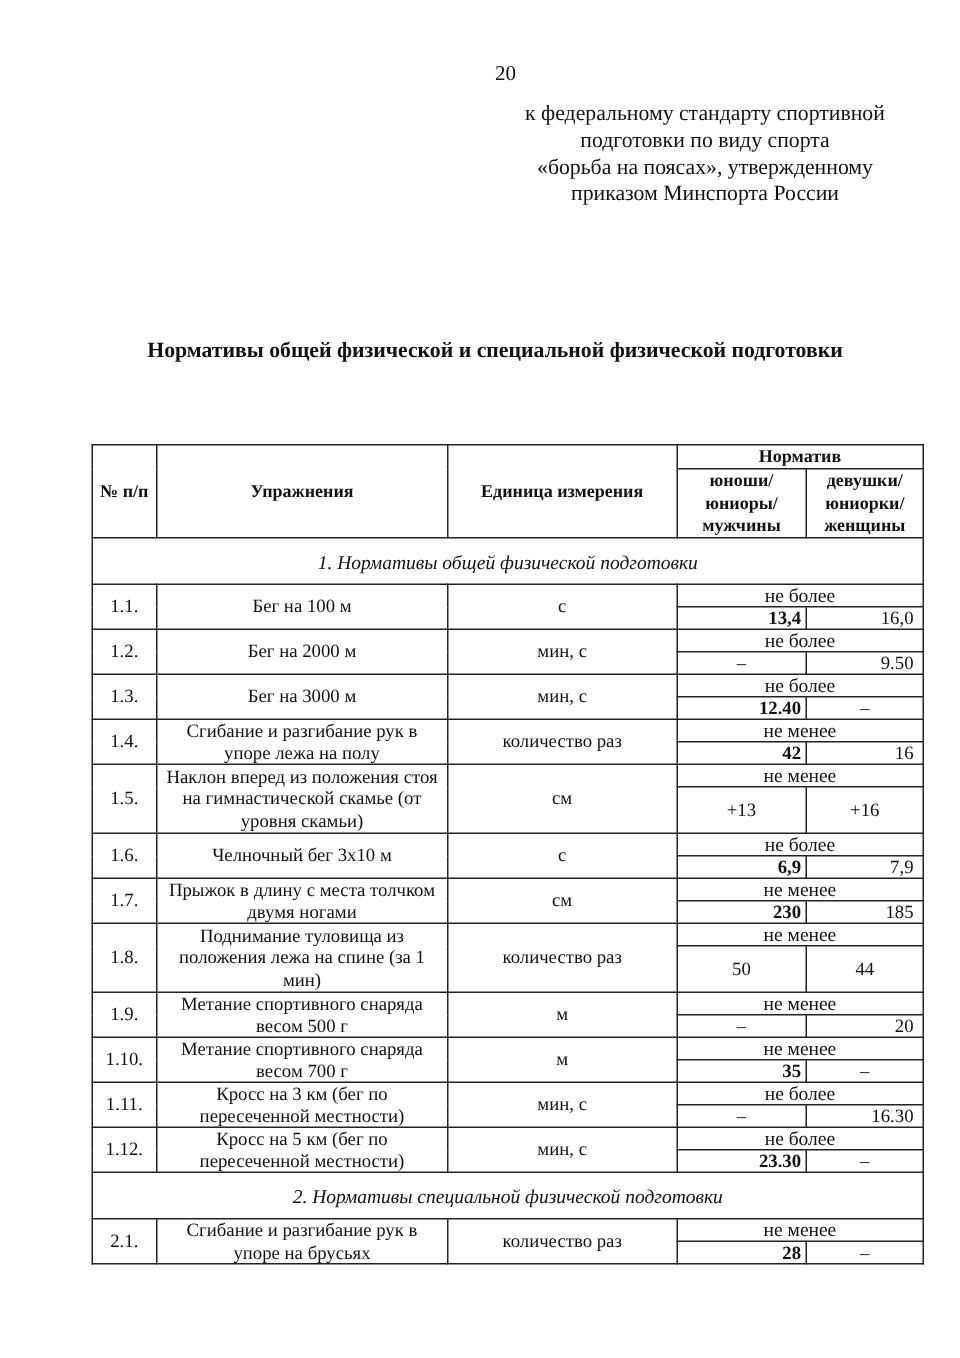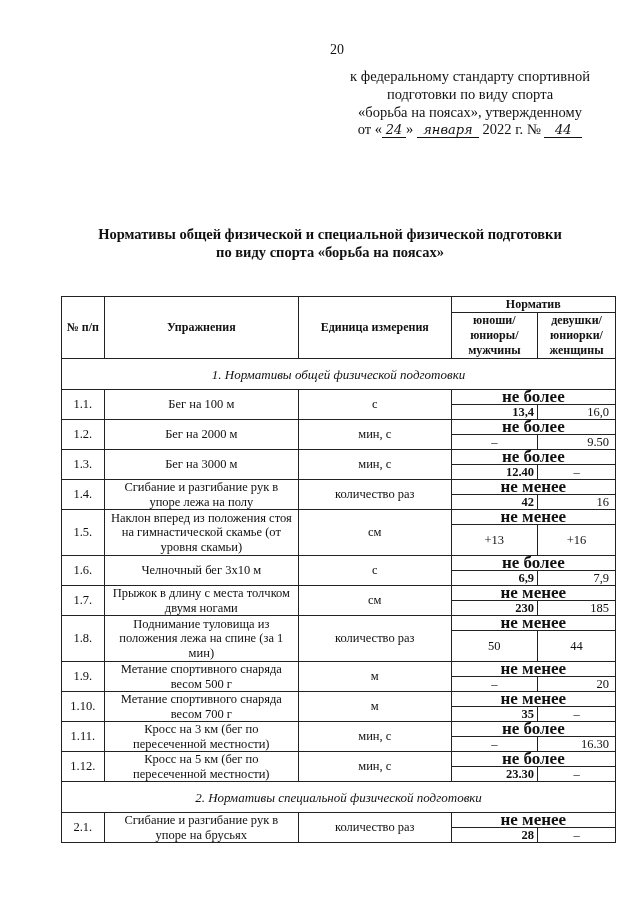--- a/index.html
+++ b/index.html
@@ -22,46 +22,40 @@
                 border-collapse: collapse; font-size: 12.5px; }
   table.norms td, table.norms th { border: 1px solid #222; padding: 0 3px;
                 text-align: center; vertical-align: middle; line-height: 15px; }
   table.norms th { font-weight: bold; font-size: 12px; line-height: 15px; }
   .c-num { width: 40px; }
   .c-ex { width: 182px; }
   .c-unit { width: 143px; }
   .c-m { width: 81px; }
   .c-f { width: 73px; }
   .section-row td { height: 30px; font-size: 13px; font-style: italic; }
-  .cond { height: 14px; font-size: 17px; line-height: 14px !important; font-weight: bold; }
+  .cond { height: 14px; font-size: 13px; line-height: 14px !important; }
   .val { height: 14px; line-height: 14px !important; }
   .val.left { text-align: right; padding-left: 20px; font-weight: bold; }
   .val.right { text-align: right; padding-right: 6px; margin-top: 28px; }
   .exname { line-height: 14.5px !important; }
 </style>
 </head>
 <body>
 
 <div class="page-number">20</div>
 
 <div class="appendix">
   <span class="line">к федеральному стандарту спортивной</span>
   <span class="line">подготовки по виду спорта</span>
   <span class="line">«борьба на поясах», утвержденному</span>
-  <span class="line">
-    <span>от «</span><span class="hand day">24</span><span>»</span>
-    <span class="hand month">января</span>
-    <span>2022 г. №</span>
-    <span class="hand num">44</span>
-  </span>
+  <span class="line">приказом Минспорта России</span>
 </div>
 
 <div class="title">
   <span class="line">Нормативы общей физической и специальной физической подготовки</span>
-  <span class="line">по виду спорта «борьба на поясах»</span>
 </div>
 
 <table class="norms">
   <colgroup>
     <col class="c-num">
       <col class="c-ex">
       <col class="c-unit">
       <col class="c-m">
       <col class="c-f">
   </colgroup>

